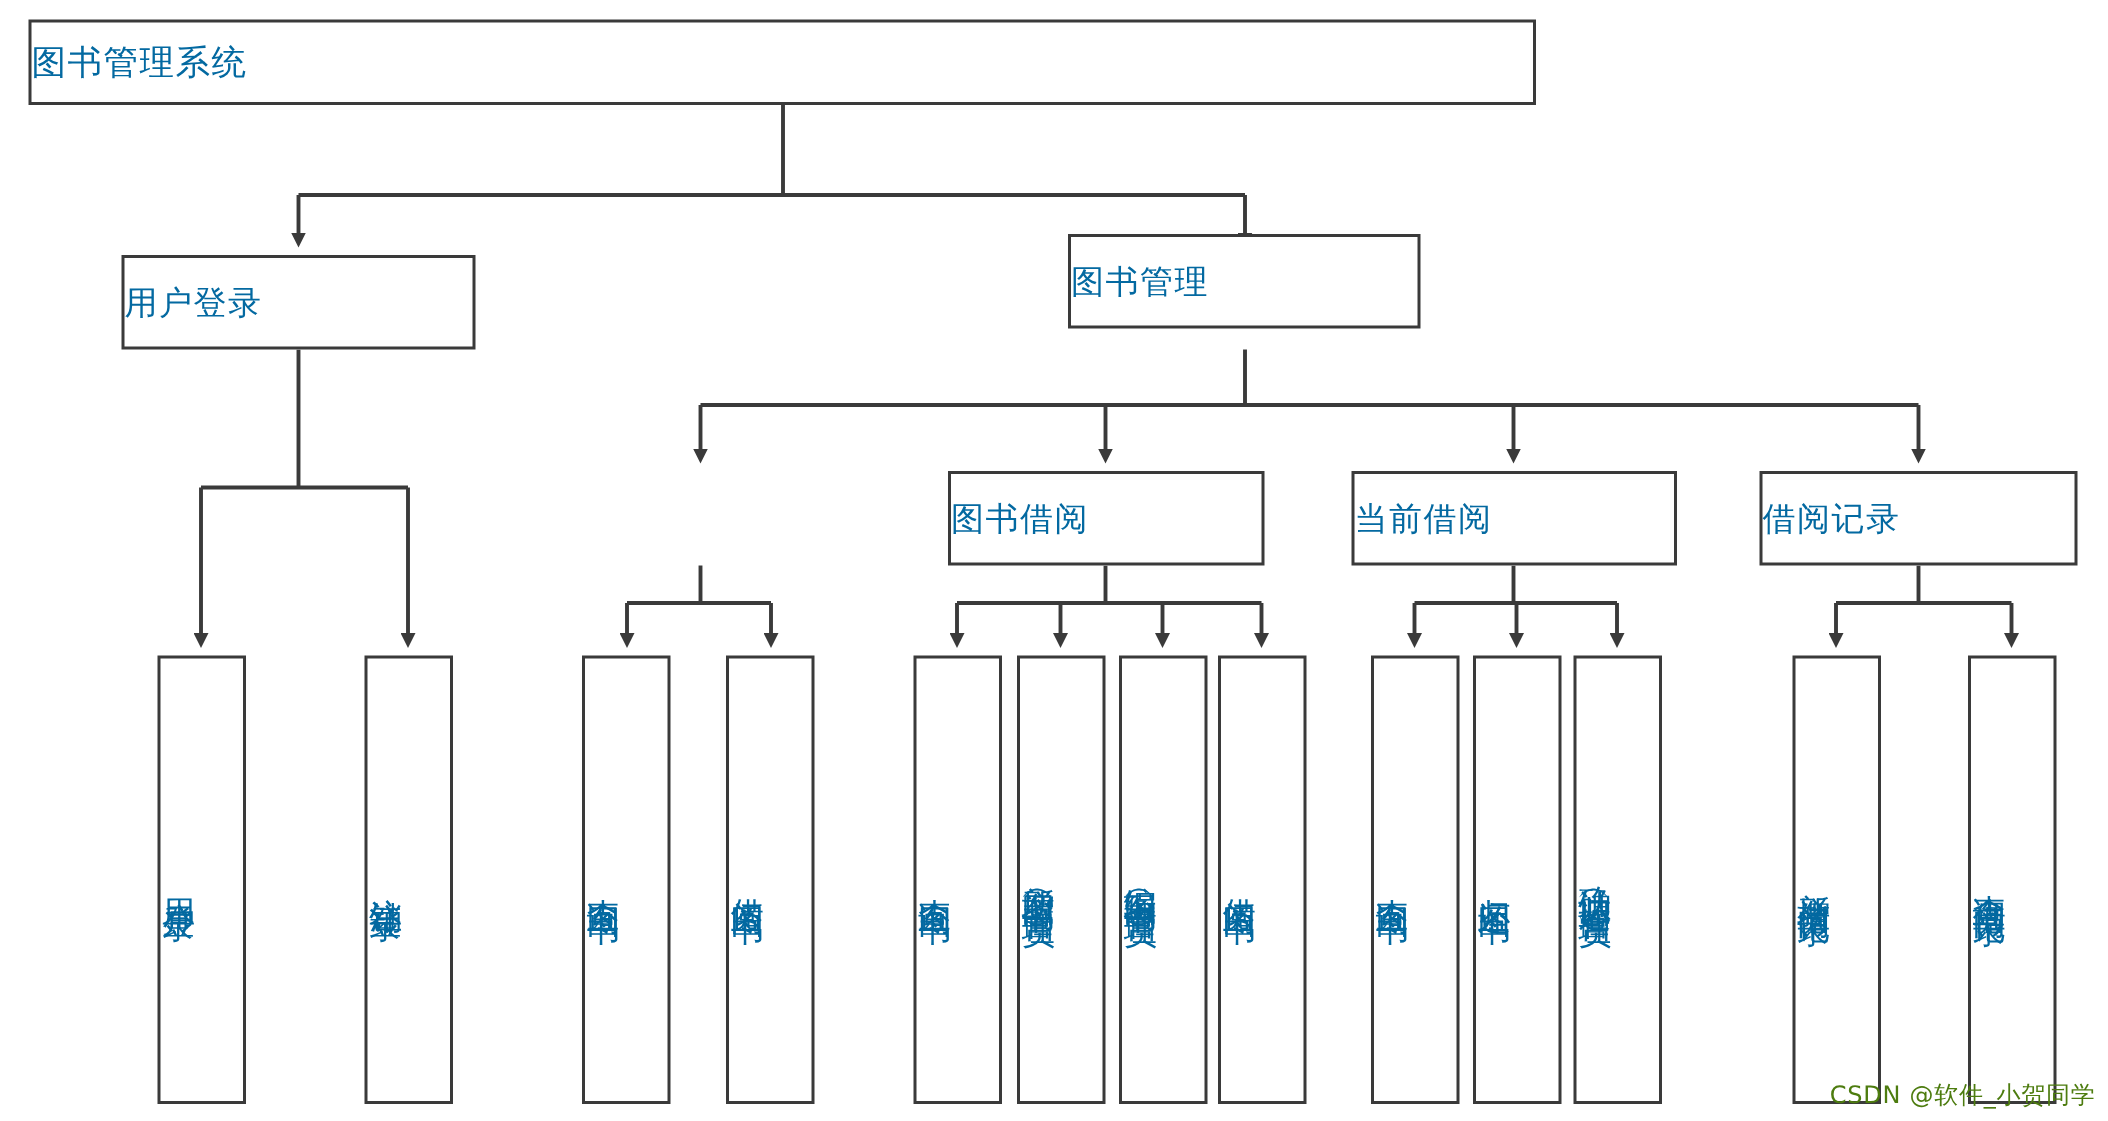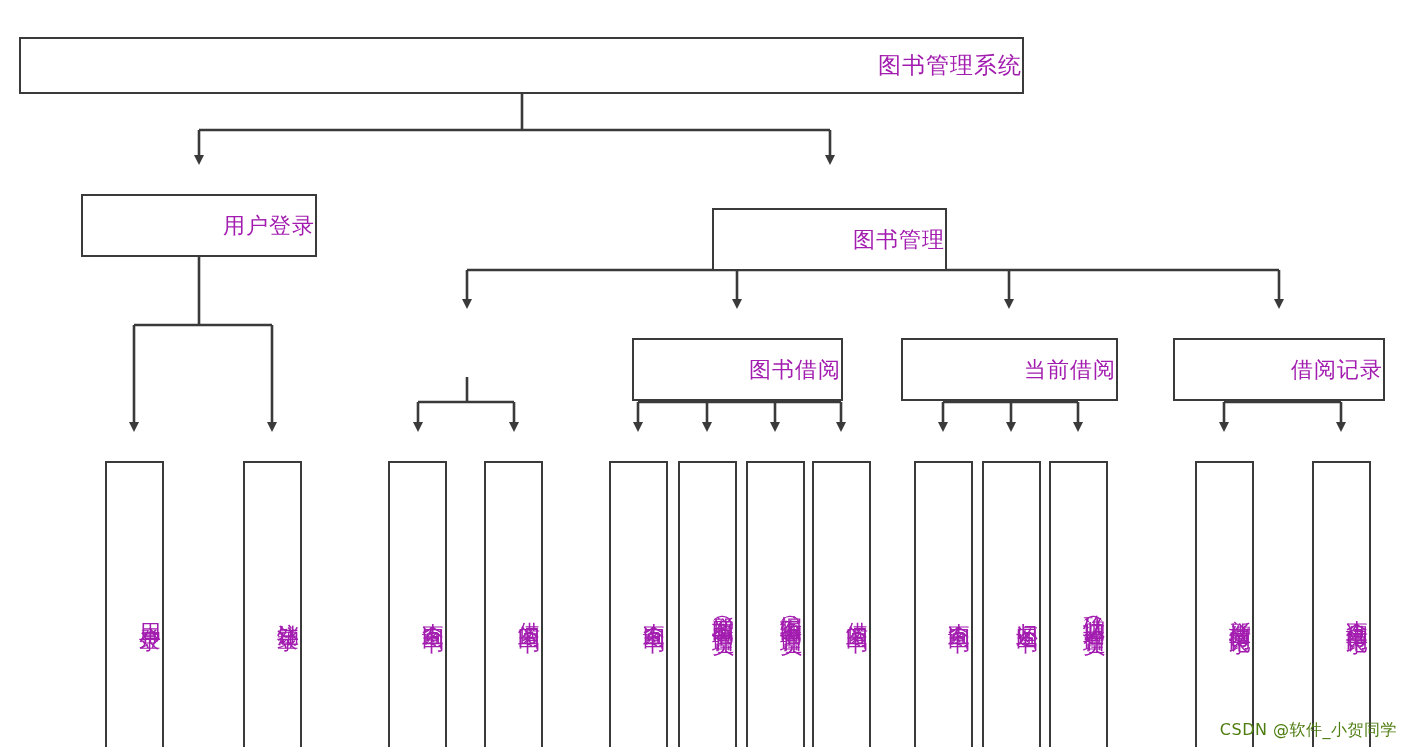--- a/index.html
+++ b/index.html
@@ -24,24 +24,23 @@
     width: 1405px;
     height: 747px;
   }
   .node {
     position: absolute;
     box-sizing: border-box;
     background: #ffffff;
     border: 2px solid #3a3a3a;
     display: flex;
     align-items: center;
-    justify-content: flex-end;
-    color: #a21caf;
+    justify-content: flex-start;
+    color: #0369a1;
     z-index: 2;
-    margin-top: 24px;
   }
   .node-root {
     font-size: 23px;
   }
   .node-mid {
     font-size: 22px;
   }
   .node-leaf {
     font-size: 22px;
   }
@@ -123,21 +122,21 @@
     </g>
   </svg>
 
   <div class="node node-root" style="left:19px; top:13px; width:1005px; height:57px;">
     <span class="hlabel">图书管理系统</span>
   </div>
 
   <div class="node node-mid" style="left:81px; top:170px; width:236px; height:63px;">
     <span class="hlabel">用户登录</span>
   </div>
-  <div class="node node-mid" style="left:712px; top:184px; width:235px; height:63px;">
+  <div class="node node-mid" style="left:712px; top:156px; width:235px; height:63px;">
     <span class="hlabel">图书管理</span>
   </div>
 
   <div class="node node-mid" style="left:632px; top:314px; width:211px; height:63px;">
     <span class="hlabel">图书借阅</span>
   </div>
   <div class="node node-mid" style="left:901px; top:314px; width:217px; height:63px;">
     <span class="hlabel">当前借阅</span>
   </div>
   <div class="node node-mid" style="left:1173px; top:314px; width:212px; height:63px;">

